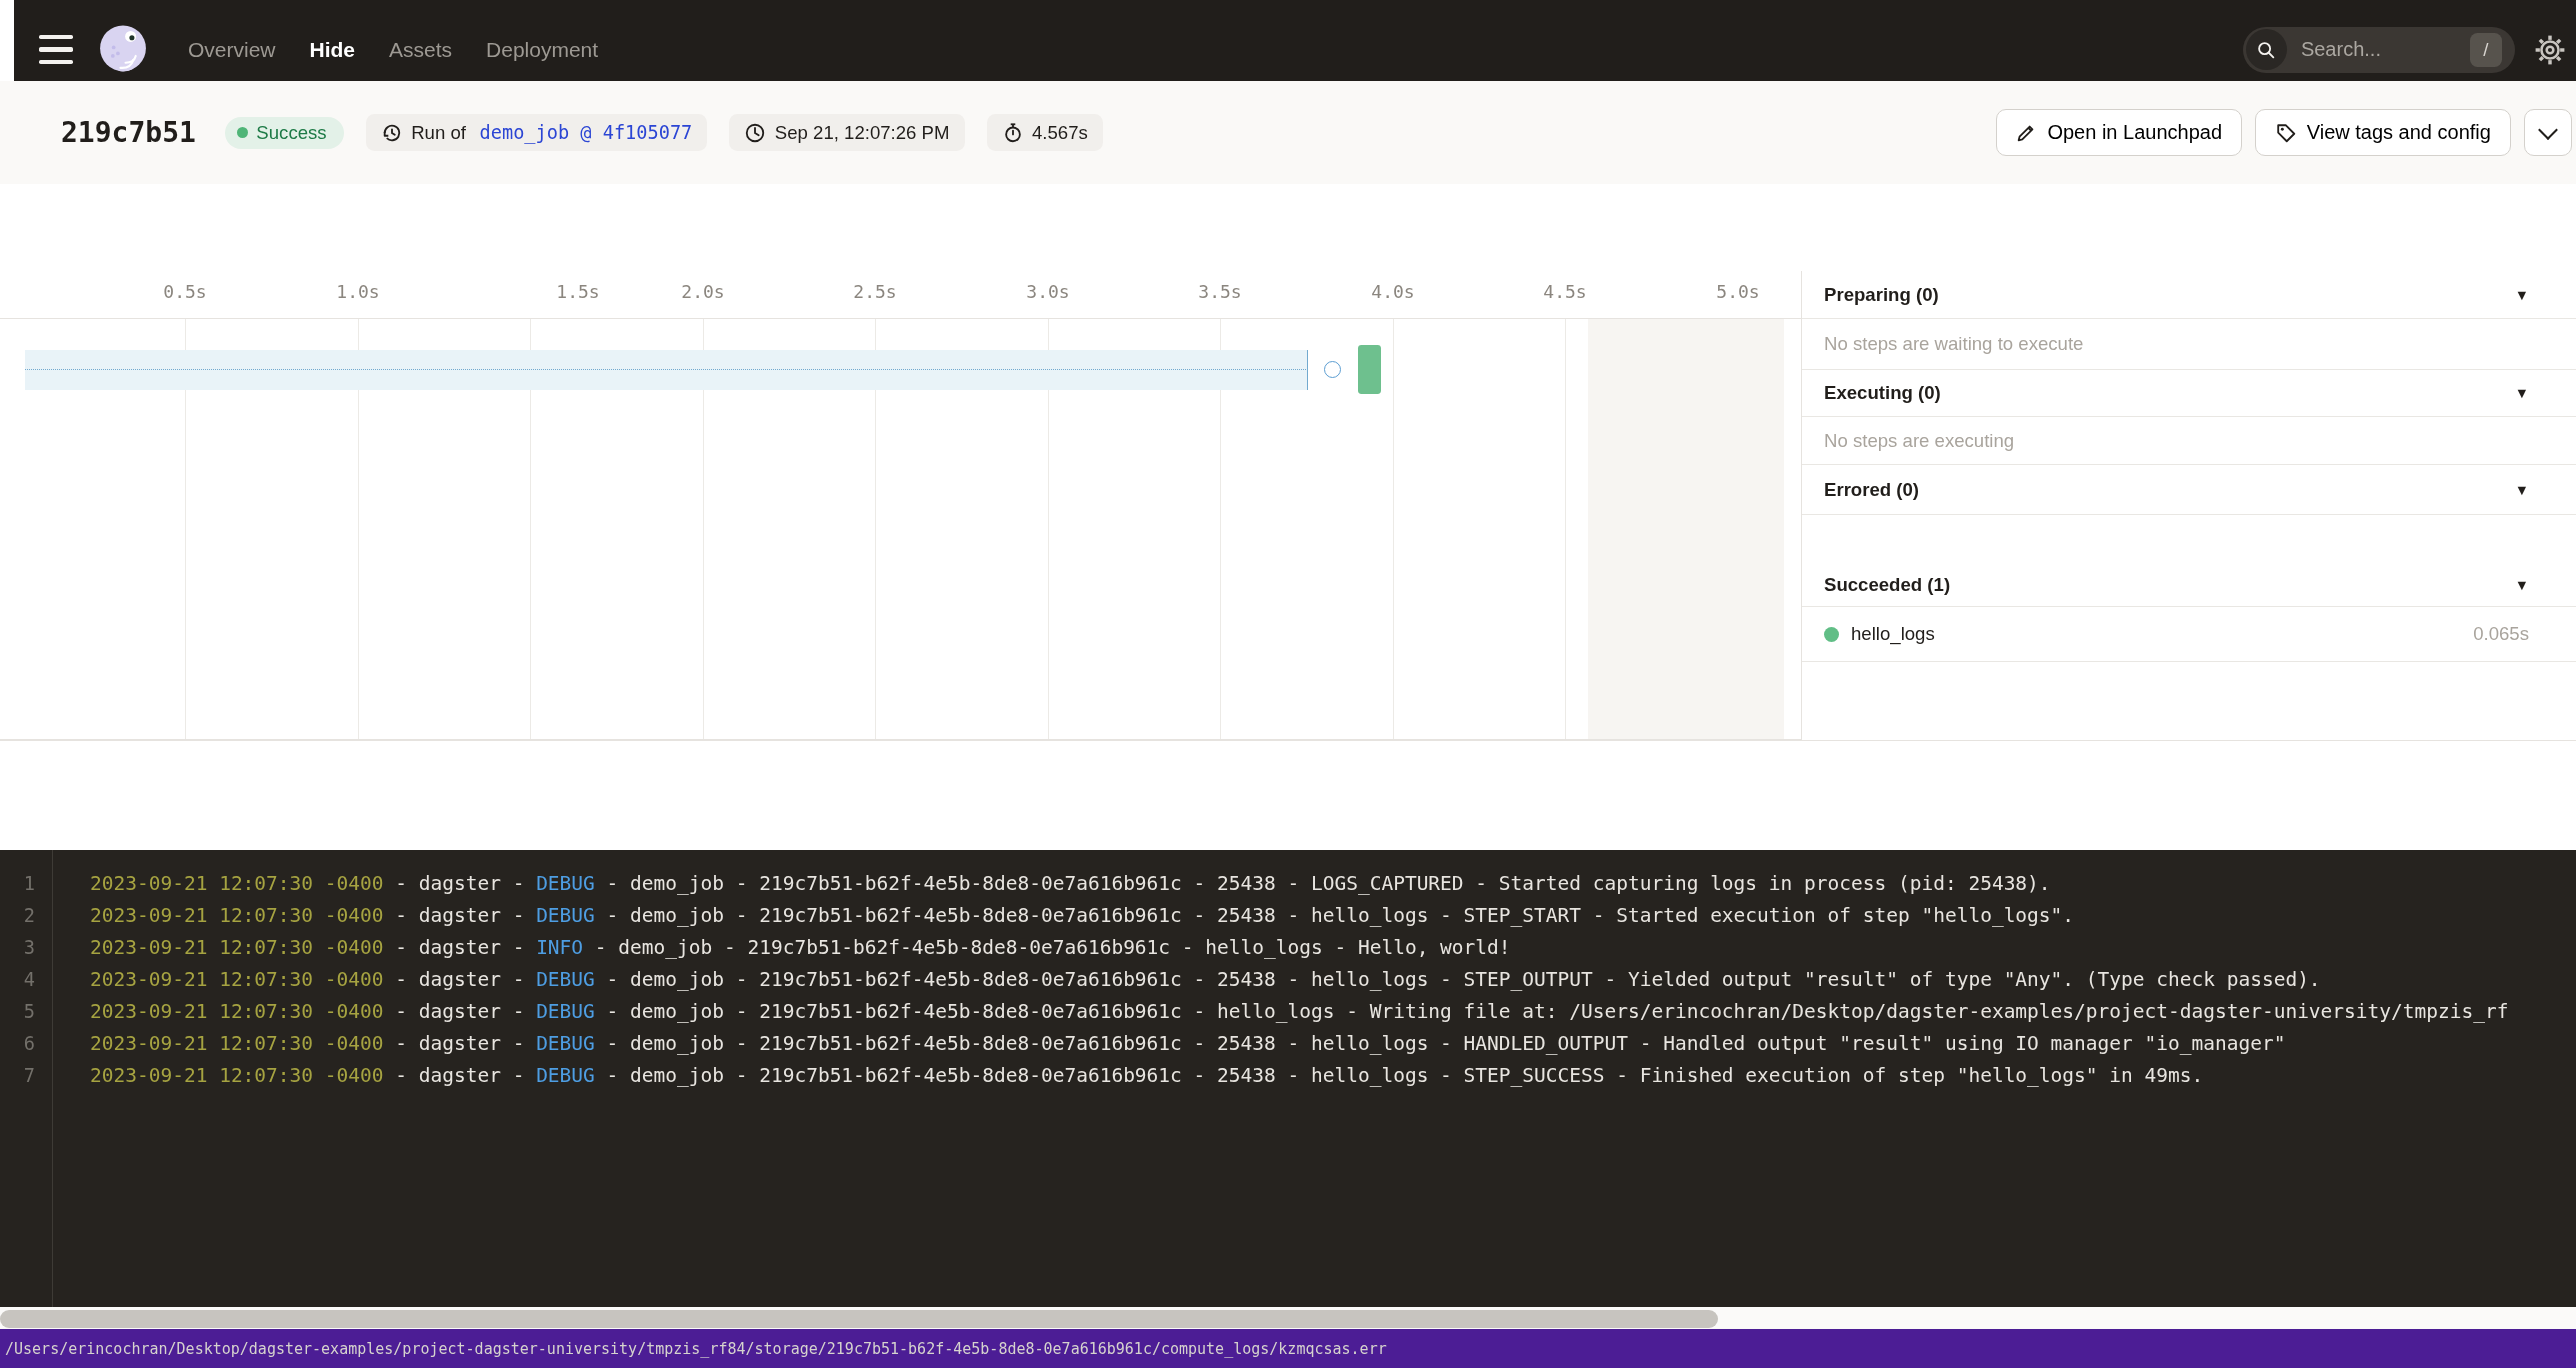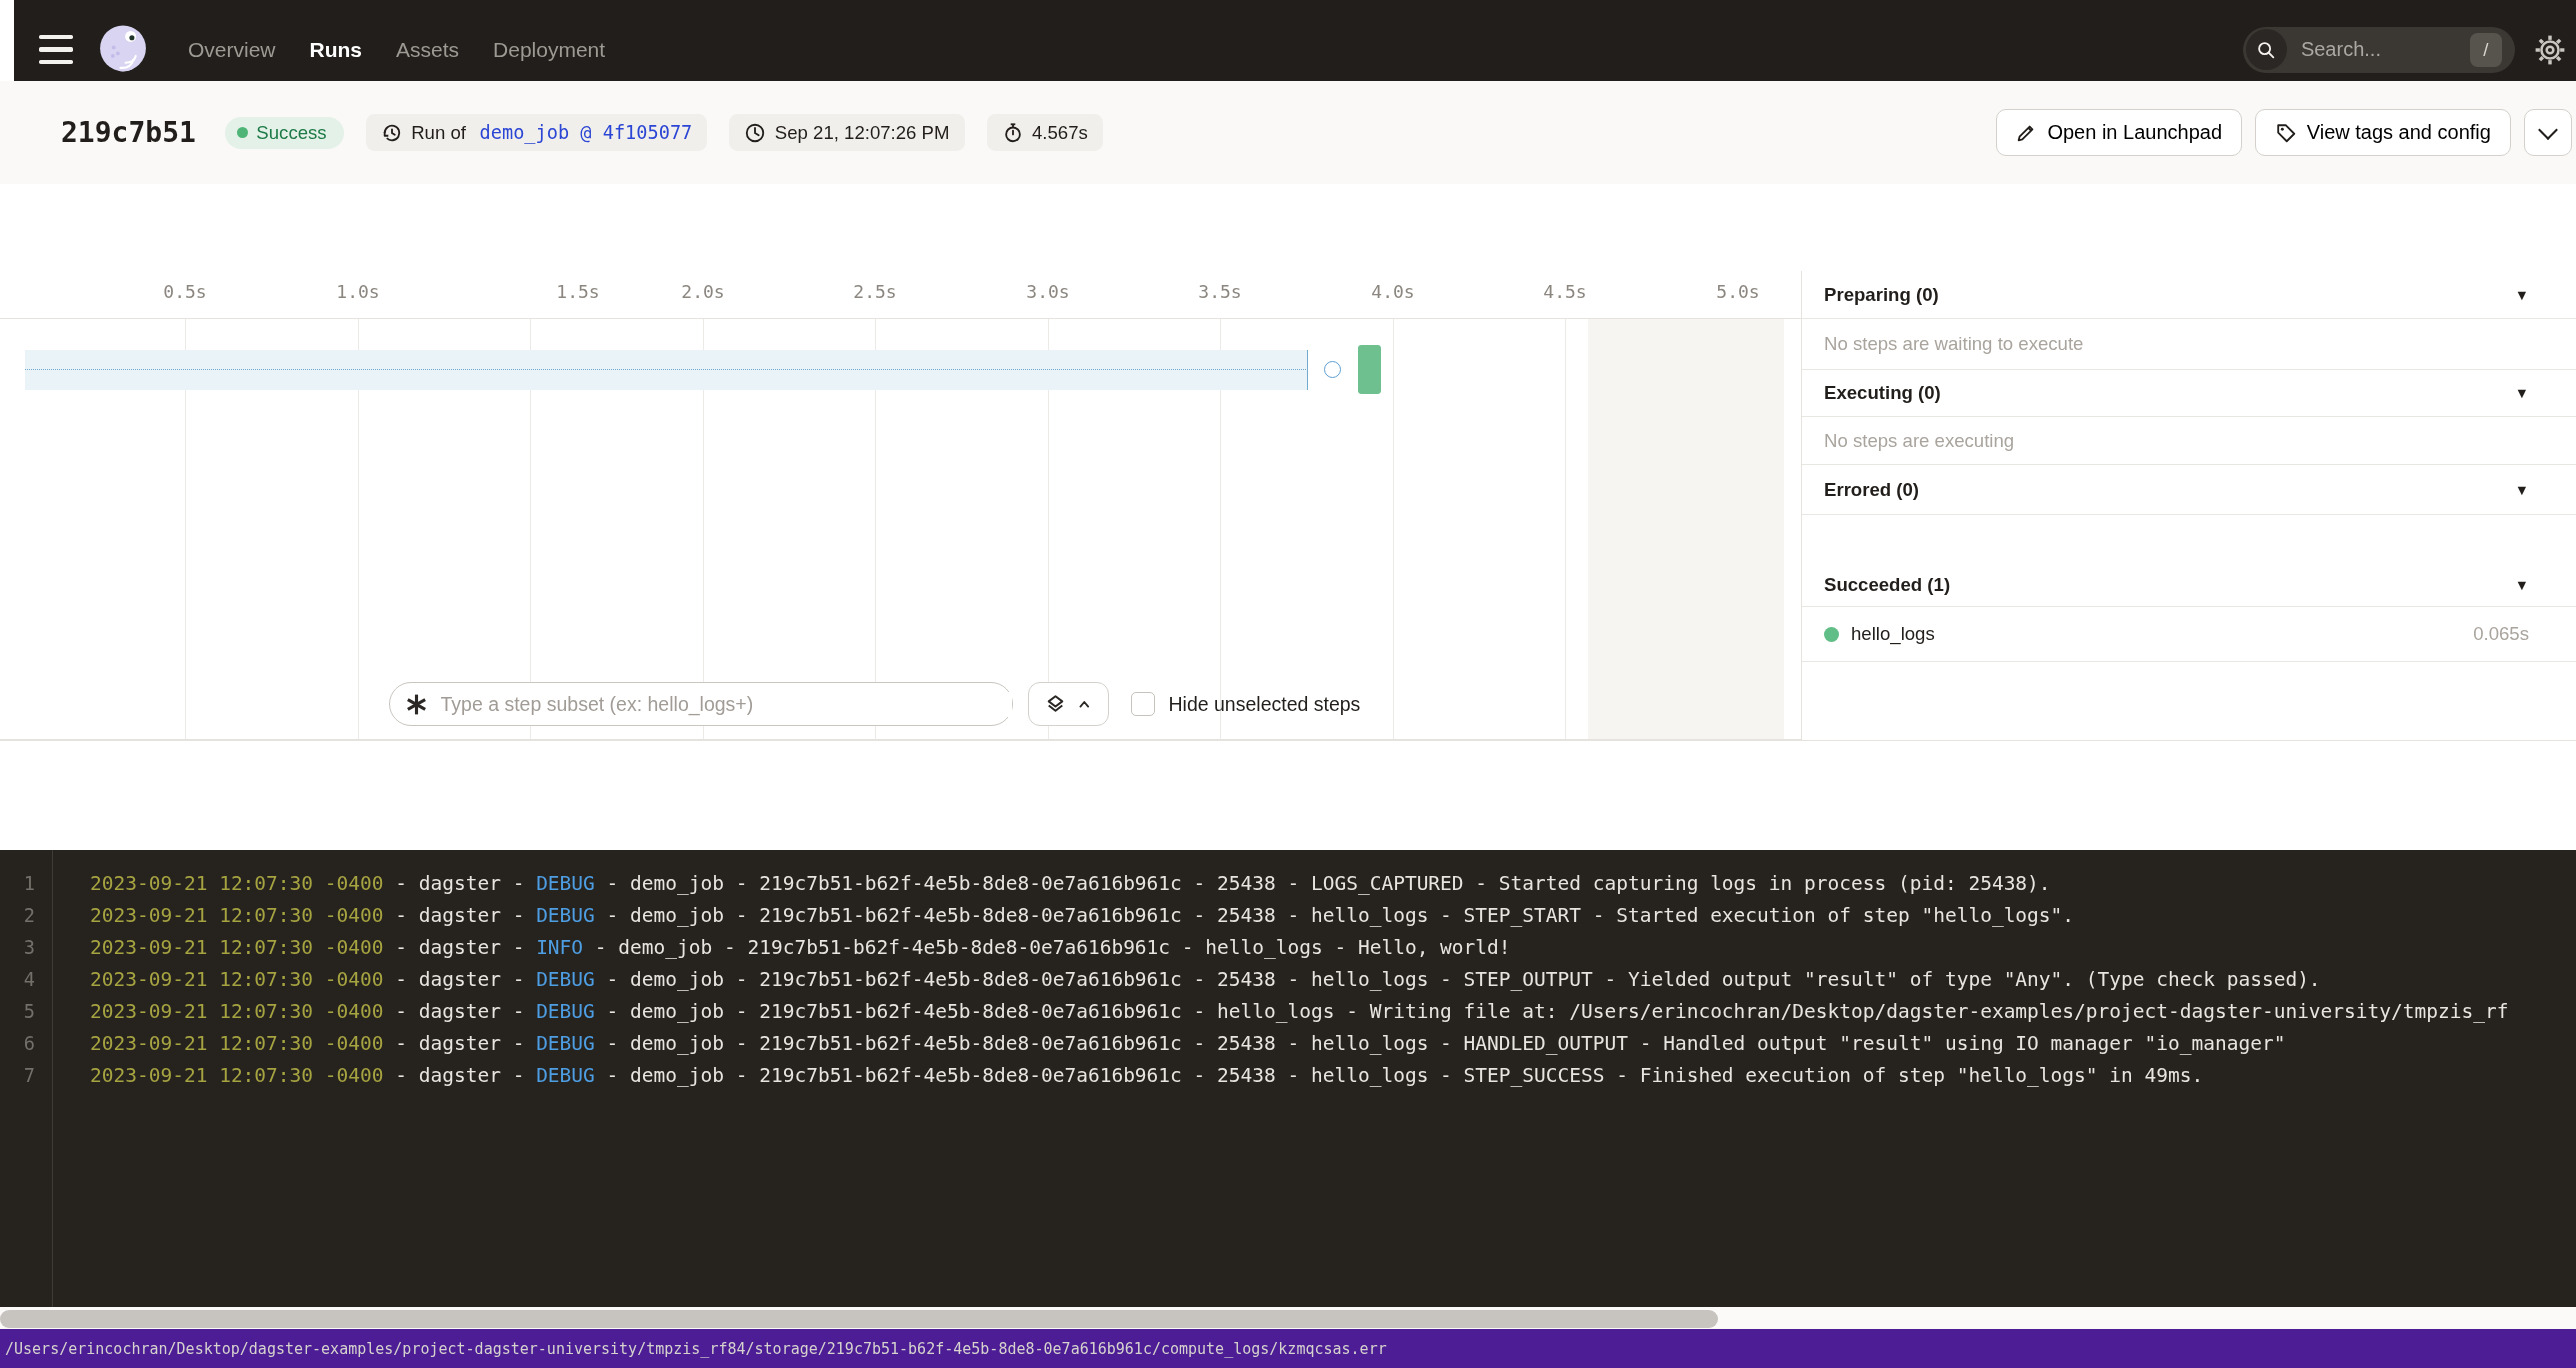--- a/index.html
+++ b/index.html
@@ -145,21 +145,21 @@
       <path d="M36 48 q10 0 12 -8" stroke="#fff" stroke-width="2.5" fill="none" stroke-linecap="round"></path>
       <path d="M30 54 q12 1 15 -9" stroke="#fff" stroke-width="2.5" fill="none" stroke-linecap="round"></path>
       <circle cx="42" cy="17" r="6.5" fill="#fff"></circle>
       <circle cx="43.5" cy="18.5" r="3" fill="#20342B"></circle>
       <circle cx="22" cy="30" r="2.2" fill="#C3BCEA"></circle>
       <circle cx="27" cy="37" r="2.2" fill="#C3BCEA"></circle>
       <circle cx="21" cy="40" r="2.2" fill="#C3BCEA"></circle>
     </svg>
     <nav class="navlinks">
       <span class="navlink">Overview</span>
-      <span class="navlink active">Runs</span>
+      <span class="navlink active">Hide</span>
       <span class="navlink">Assets</span>
       <span class="navlink">Deployment</span>
     </nav>
     <div class="nav-right">
       <div class="searchpill">
         <span class="search-iconwrap">
           <svg width="22" height="22" viewBox="0 0 24 24">
               <circle cx="10.5" cy="10.5" r="6" fill="none" stroke="#F4F2EF" stroke-width="2"></circle>
               <line x1="15" y1="15" x2="20" y2="20" stroke="#F4F2EF" stroke-width="2" stroke-linecap="round"></line>
             </svg>
@@ -321,45 +321,20 @@
         <div class="gridline" style="left: 1393px;"></div>
         <div class="gridline" style="left: 1565px;"></div>
         <div class="gridline" style="left: 1738px;"></div>
       </div>
     <div class="aftershade"></div>
     <div class="hl-rect"></div>
     <div class="hl-dots"></div>
     <div class="hl-circle"></div>
     <div class="stepbar"></div>
 
-    <div class="subsetrow">
-      <div class="subsetinput">
-        <svg width="25" height="25" viewBox="0 0 24 24" style="margin-left:13.5px;">
-          <g stroke="#2B2825" stroke-width="3" stroke-linecap="square">
-            <line x1="12" y1="4" x2="12" y2="20"></line>
-            <line x1="5" y1="8" x2="19" y2="16"></line>
-            <line x1="19" y1="8" x2="5" y2="16"></line>
-          </g>
-        </svg>
-        <input placeholder="Type a step subset (ex: hello_logs+)" style="">
-      </div>
-      <button class="layersbtn">
-        <svg width="25" height="25" viewBox="0 0 24 24">
-          <path d="M12 4l6.5 5L12 14 5.5 9z" fill="none" stroke="#2B2825" stroke-width="1.9" stroke-linejoin="round"></path>
-          <path d="M18.5 13L12 18l-6.5-5" fill="none" stroke="#2B2825" stroke-width="1.9" stroke-linejoin="round"></path>
-        </svg>
-        <svg width="18.6" height="18.6" viewBox="0 0 24 24">
-          <path d="M7 15l5-6 5 6" fill="none" stroke="#2B2825" stroke-width="2.4" stroke-linecap="round" stroke-linejoin="round"></path>
-        </svg>
-      </button>
-      <span class="ckrow" style="position:static;margin-left:22px;">
-        <span class="checkbox"></span>
-        <span class="cklabel">Hide unselected steps</span>
-      </span>
-    </div>
   </section>
 
   <aside class="steppanel">
     <div class="prow" style="top:0;height:48px;">
       <span class="htitle">Preparing (0)</span>
       <span class="caret">▼</span>
     </div>
     <div class="prow" style="top:48px;height:51px;">
       <span class="empty">No steps are waiting to execute</span>
     </div>

